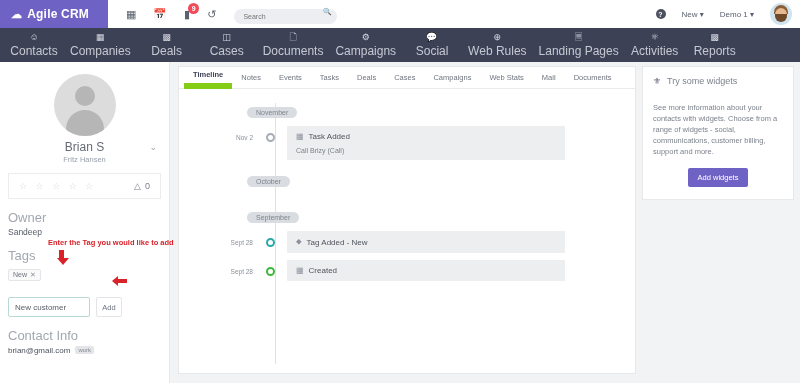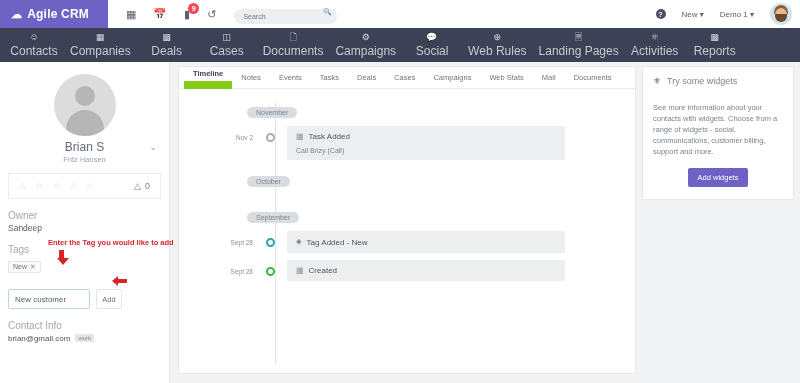--- a/index.html
+++ b/index.html
@@ -78,21 +78,21 @@
   .cname { font-size: 12px; color: #646a75; }
   .chev { position: absolute; right: 4px; top: 2px; font-size: 9px; color: #9aa0ab; cursor: pointer; }
   .cpos { text-align: center; font-size: 7.5px; color: #9aa0ab; margin-top: 1px; }
   .ratingbox {
     margin-top: 9px; border: 1px solid #ececec; background: #fff;
     height: 26px; display: flex; align-items: center; justify-content: space-between;
     padding: 0 10px;
   }
   .stars { color: #d3d6da; font-size: 9px; letter-spacing: 3px; }
   .score { display: flex; align-items: center; gap: 4px; font-size: 9px; color: #7b818c; }
-  .sec-label { font-size: 10px; color: #a2a7b0; margin-top: 11px; }
+  .sec-label { font-size: 13px; color: #a2a7b0; margin-top: 11px; }
   .sec-val { font-size: 8.5px; color: #555b66; margin-top: 2px; }
   .tagchip {
     display: inline-flex; align-items: center; gap: 3px; margin-top: 5px;
     border: 1px solid #e3e5e8; background: #fafafa; border-radius: 2px;
     padding: 1px 4px; font-size: 7px; color: #6d737d;
   }
   .tagchip .x { color: #8b919b; font-size: 7px; cursor: pointer; }
   .tagrow { display: flex; align-items: center; gap: 6px; margin-top: 16px; }
   .taginput {
     width: 82px; height: 20px; border: 1px solid #b9d9d4; background: #fff;
@@ -128,21 +128,21 @@
   .arrow-left .shaft { width: 9px; height: 4px; background: #d8232a; }
 
   
   .centerpanel { flex: 1; background: #f2f3f5; padding: 4px 6px 0 8px; }
   .cardwrap { background: #fff; border: 1px solid #e6e8ea; height: 308px; }
   .tabs { display: flex; align-items: center; height: 22px; border-bottom: 1px solid #e9ebed; padding-left: 5px; }
   .tab {
     font-size: 7.5px; color: #6f757f; padding: 0 9px; height: 22px;
     display: flex; align-items: center; cursor: pointer; white-space: nowrap;
   }
-  .tab.active { color: #3d4156; border-bottom: 8px solid #84cc16; font-weight: bold; }
+  .tab.active { color: #3d4156; border-bottom: 6px solid #84cc16; font-weight: bold; }
   .timeline { position: relative; padding: 12px 0 0 0; height: 285px; }
   .tlline { position: absolute; left: 96px; top: 14px; bottom: 10px; width: 1px; background: #dfe1e4; }
   .monthchip {
     position: relative; margin-left: 68px; display: inline-block;
     background: #d9dde1; color: #7d838d; font-size: 7px;
     border-radius: 8px; padding: 2px 9px; z-index: 2;
   }
   .tlrow { display: flex; align-items: flex-start; margin-top: 7px; position: relative; }
   .tldate { width: 74px; text-align: right; font-size: 6.5px; color: #8b919b; padding-top: 8px; }
   .tldot {

